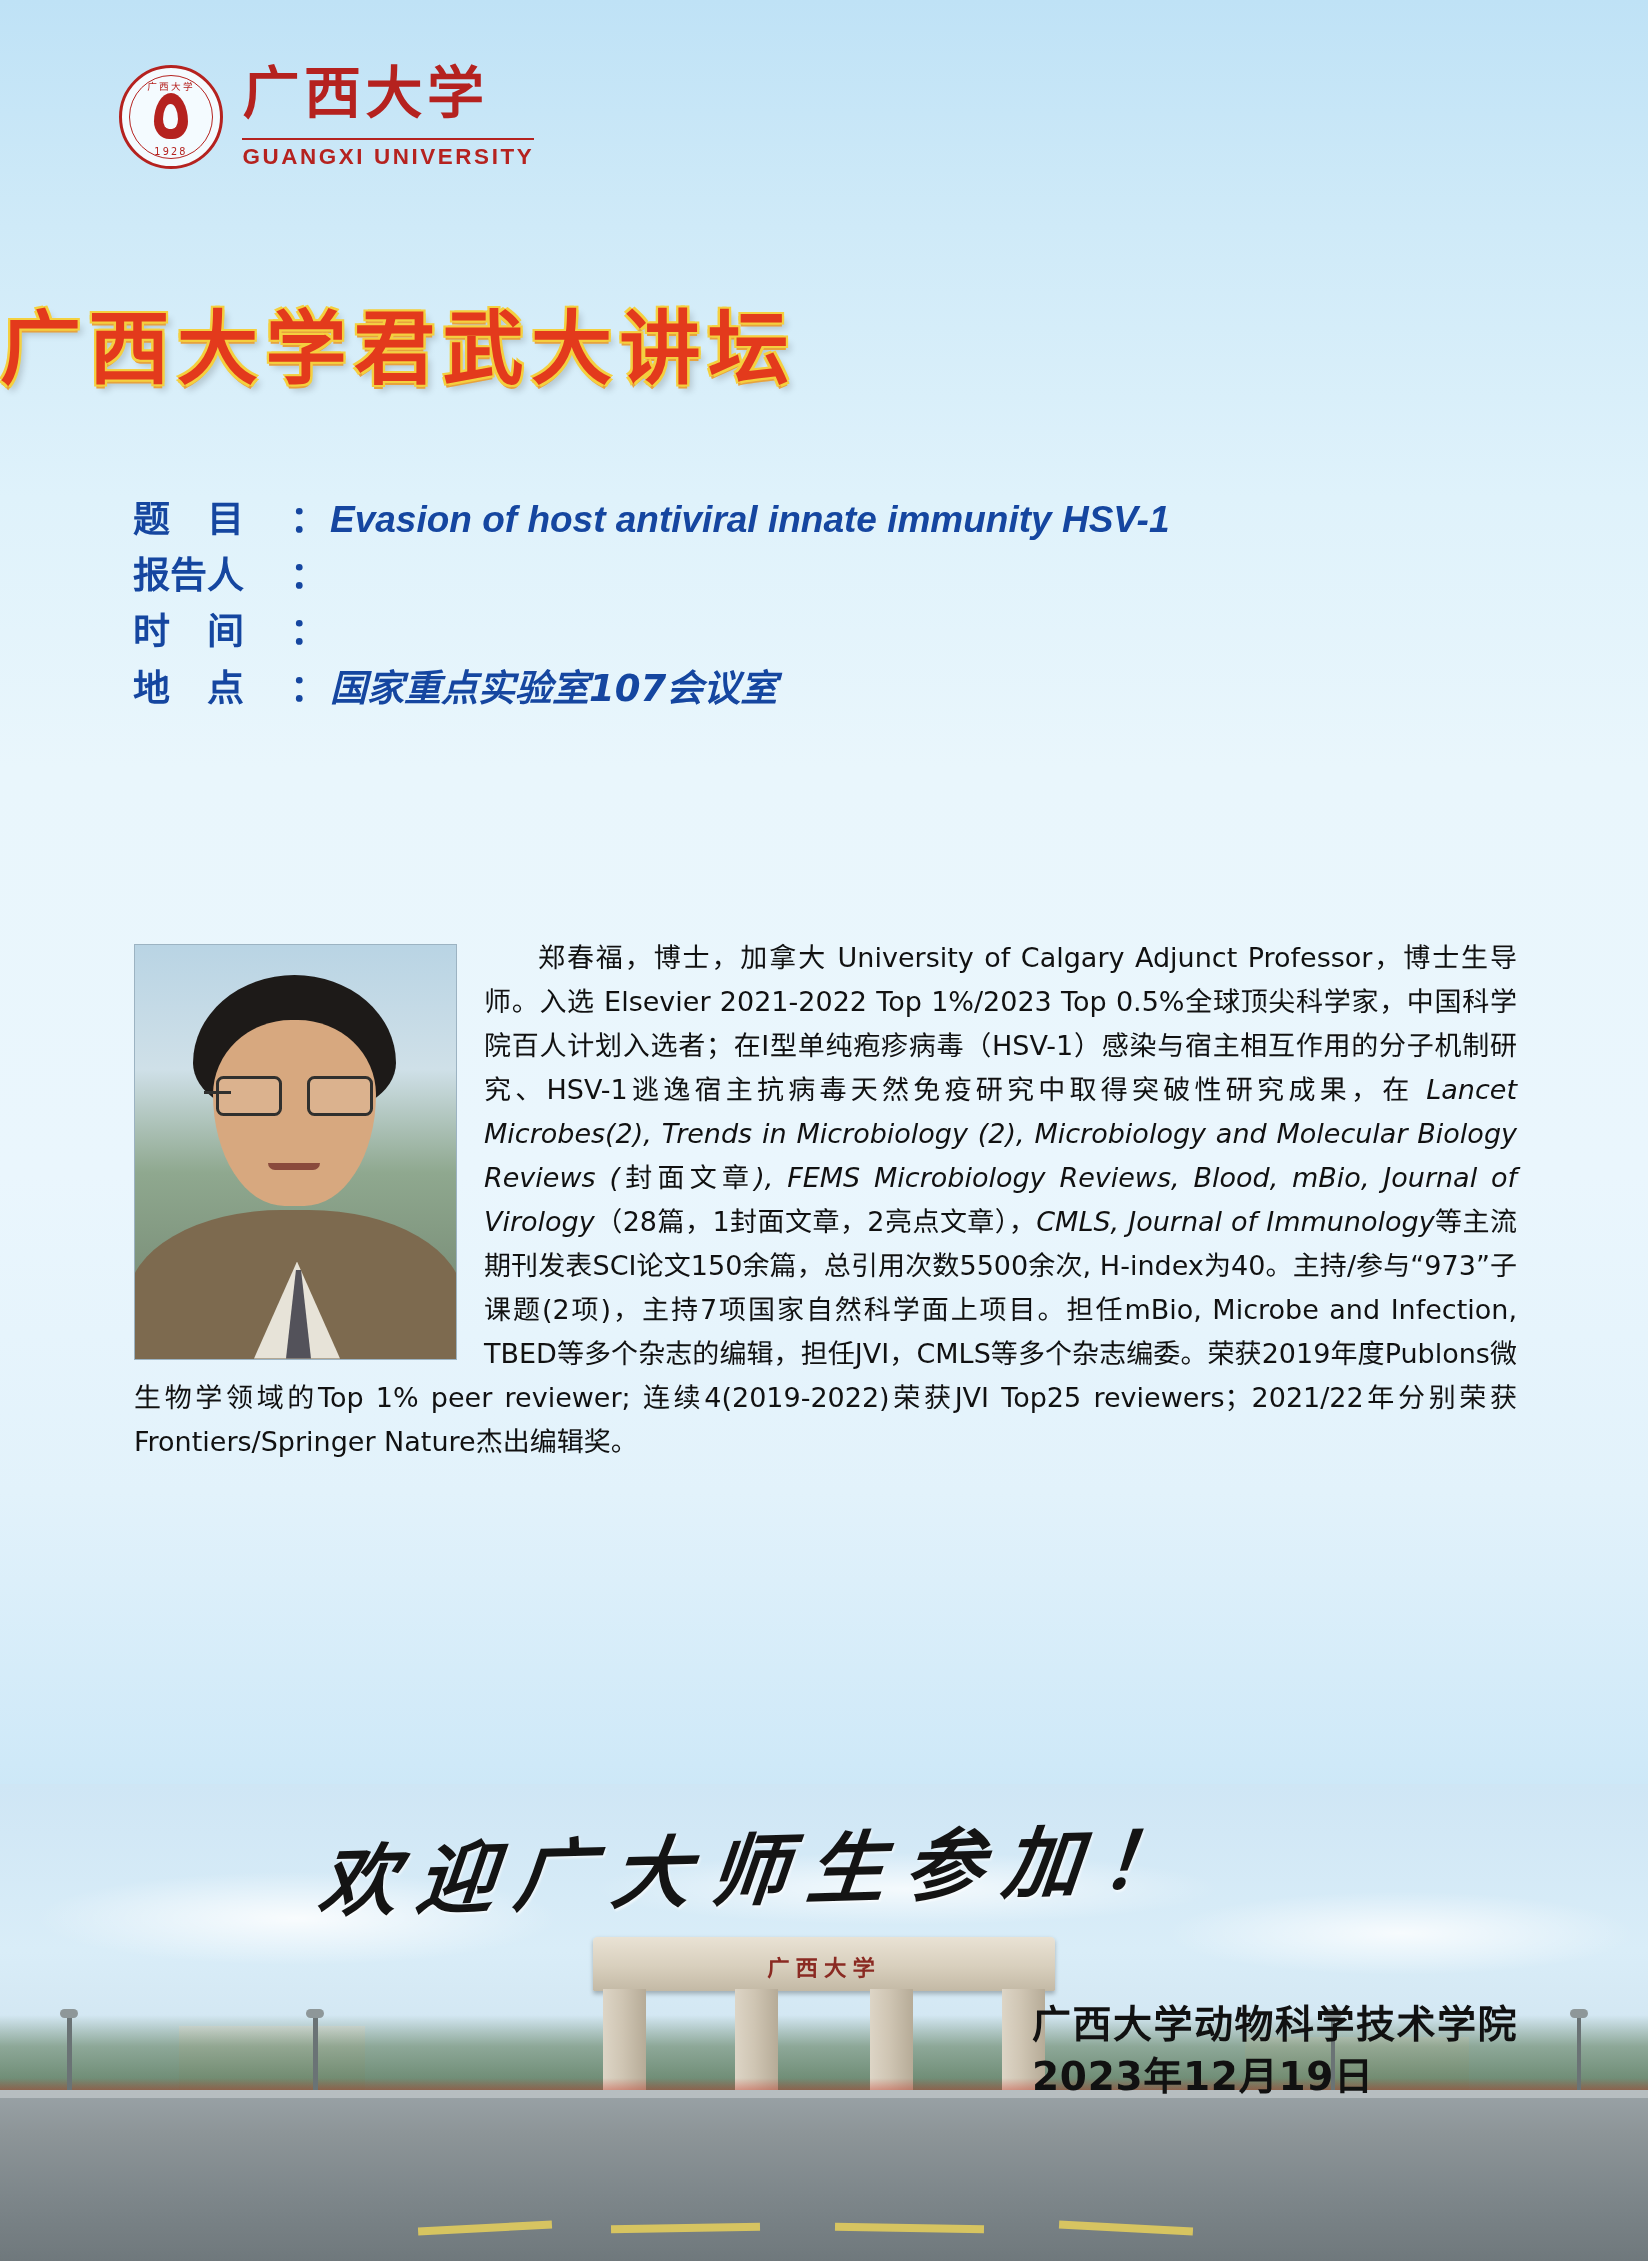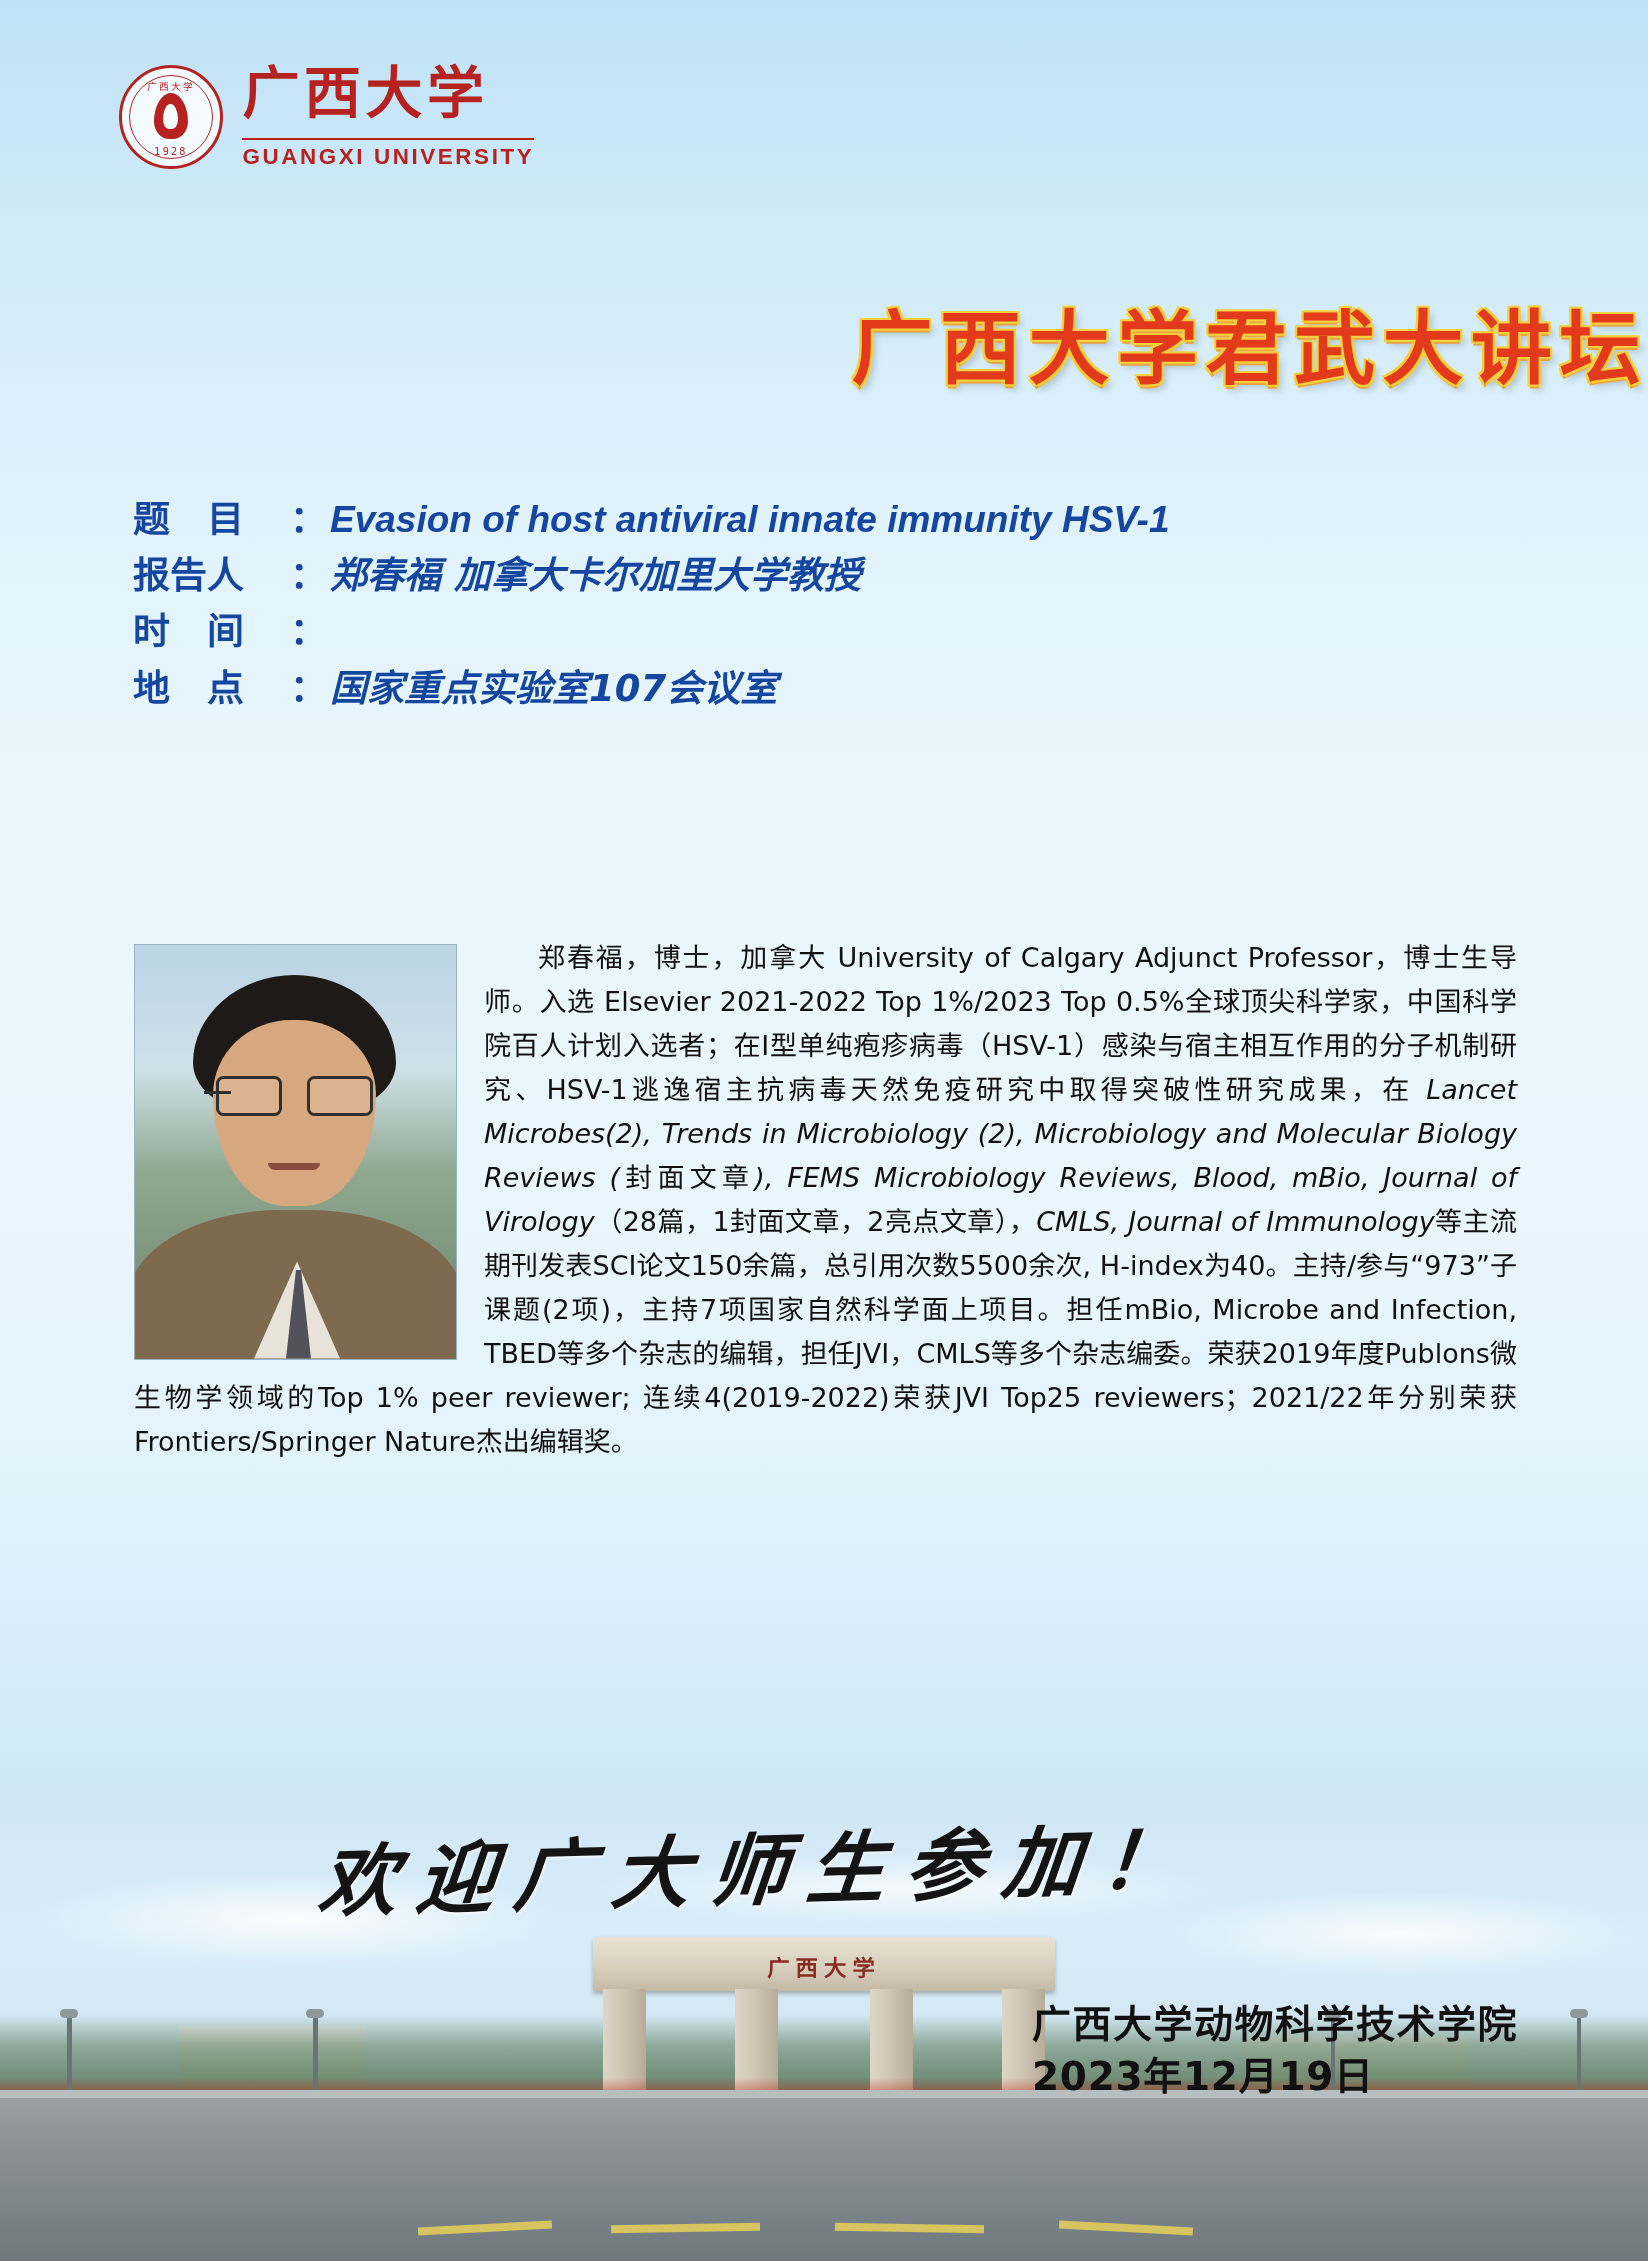--- a/index.html
+++ b/index.html
@@ -238,21 +238,21 @@
     border-top: 2.2px solid #b5221f;
     padding-top: 4.5px;
     font-family: "Liberation Sans", sans-serif;
   }
 
   
   .main-title {
     position: absolute;
     left: 0; right: 0;
     top: 283px;
-    text-align: right;
+    text-align: left;
     font-size: 81px;
     font-weight: bold;
     letter-spacing: 7.5px;
     color: #e33a1c;
     font-family: Liberation Serif, serif;
     text-shadow:
       -2.2px -2.2px 0 #f4d03f,
        2.2px -2.2px 0 #f4d03f,
       -2.2px  2.2px 0 #f4d03f,
        2.2px  2.2px 0 #f4d03f,
@@ -472,21 +472,20 @@
 
     <div class="info-row">
       <span class="info-label">题　目</span>
       <span class="info-colon">：</span>
       <span class="info-value latin">Evasion of host antiviral innate immunity HSV-1</span>
     </div>
 
     <div class="info-row">
       <span class="info-label">报告人</span>
       <span class="info-colon">：</span>
-      <span class="info-value">郑春福 加拿大卡尔加里大学教授</span>
     </div>
 
     <div class="info-row">
       <span class="info-label">时　间</span>
       <span class="info-colon">：</span>
     </div>
 
     <div class="info-row">
       <span class="info-label">地　点</span>
       <span class="info-colon">：</span>

